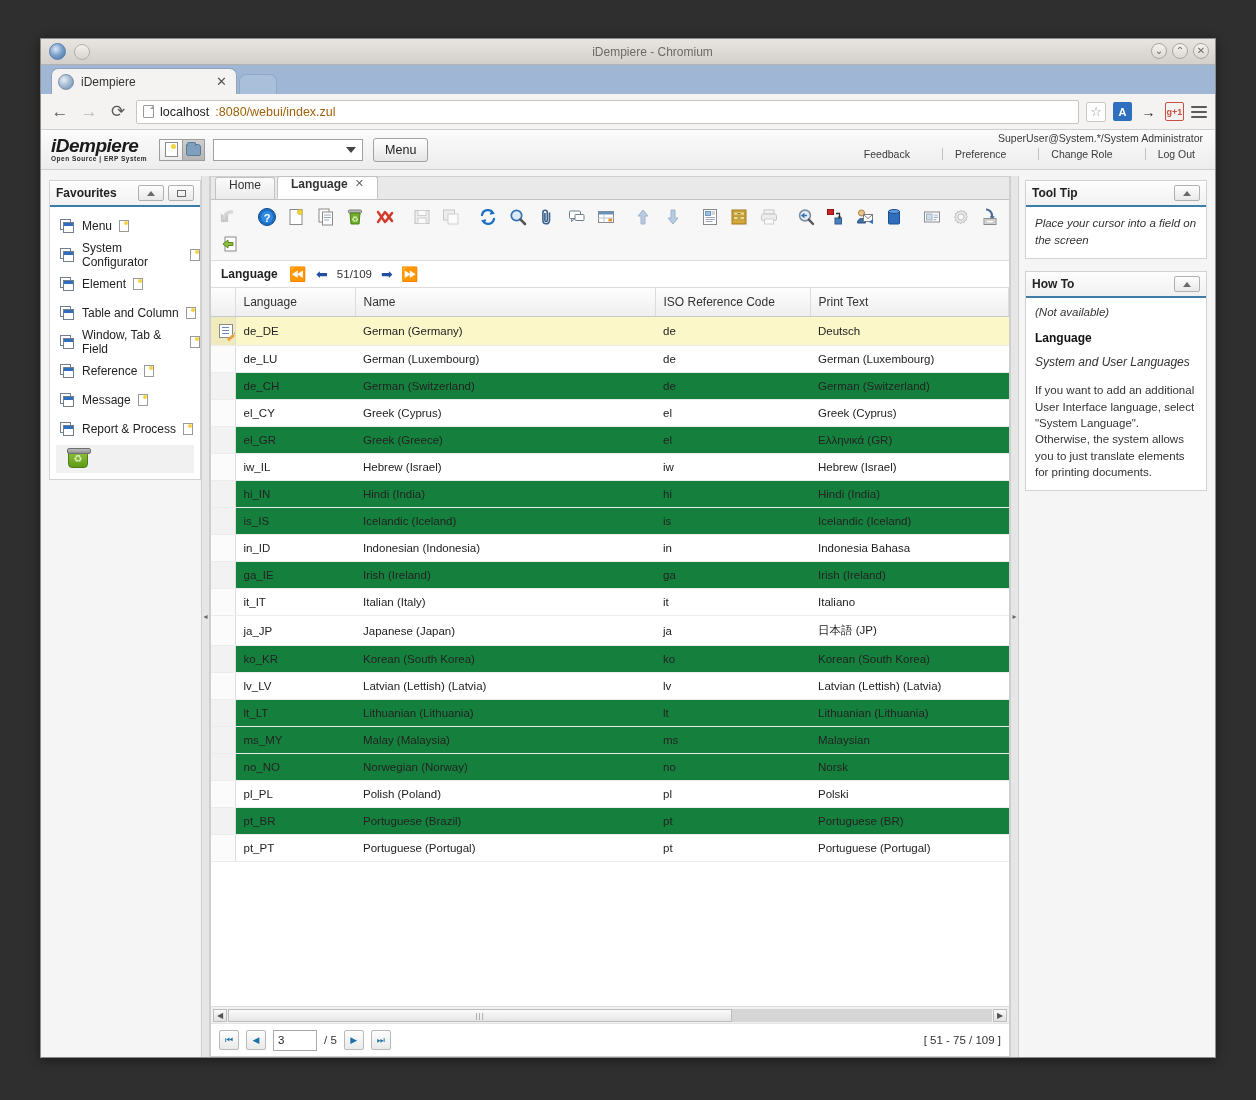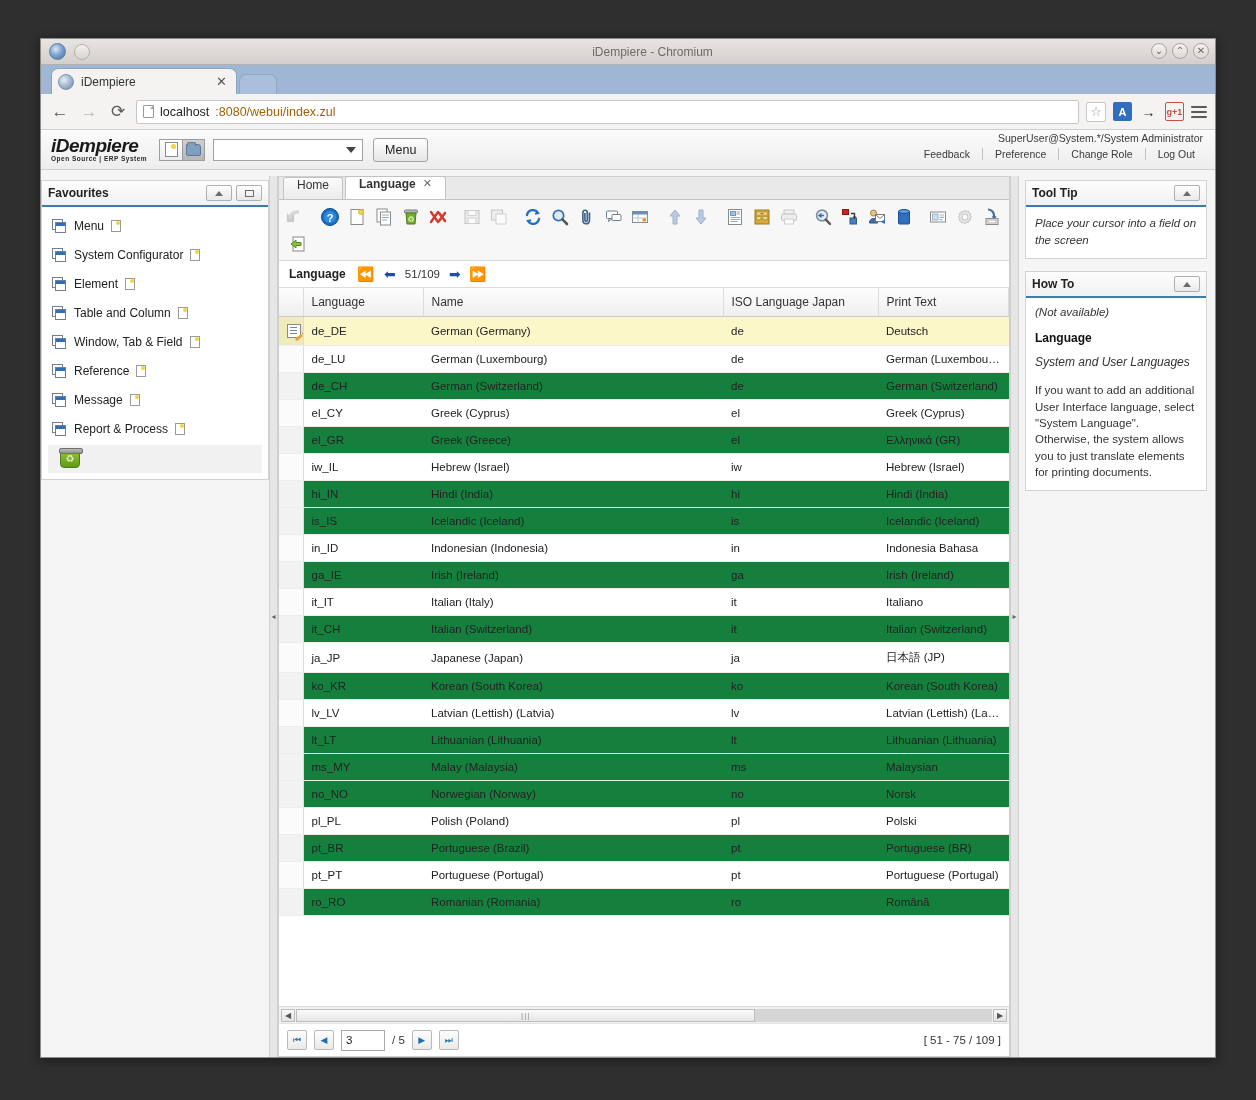--- a/index.html
+++ b/index.html
@@ -139,28 +139,28 @@
   }
   .caret-down { width:0;height:0;border-left:5px solid transparent;border-right:5px solid transparent;border-top:6px solid #444; }
   .menu-btn {
     margin-left: 10px; height: 24px; padding: 0 11px;
     background: linear-gradient(#fdfdfd,#e6e6e6);
     border: 1px solid #a2a2a2; border-radius: 3px;
     font-size: 12.5px; color: #222; display:flex;align-items:center;
   }
   .hdr-right { position:absolute; right: 8px; top: 2px; text-align: right; }
   .hdr-user { font-size: 10.5px; color: #3a3a3a; padding-right: 4px; }
-  .hdr-links { margin-top: 4px; display:flex; font-size: 10.5px; }
+  .hdr-links { margin-top: 4px; display:flex; font-size: 10.5px; gap: 20px; }
   .hdr-links a { color: #3a3a3a; text-decoration: none; padding: 0 12px; border-left: 1px solid #c2c2c2; }
   .hdr-links a:first-child { border-left: none; }
 
   .app-body { flex: 1; display: flex; min-height:0; background:#f5f5f5; padding: 6px 0 0 0; }
 
   
-  .left-col { width: 228px; flex: 0 0 auto; padding: 4px 0 0 0; }
+  .left-col { width: 160px; flex: 0 0 auto; padding: 4px 0 0 8px; }
   .panel { background:#fff; border:1px solid #d2d2d2; margin-bottom: 14px; }
   .panel-head {
     height: 26px; display:flex; align-items:center; padding: 0 6px;
     background: linear-gradient(#fdfdfd,#f1f1f1);
     border-bottom: 2px solid #3d7ca8;
   }
   .panel-title { flex:1; font-size: 12px; font-weight: bold; color:#222; }
   .panel-btn {
     width: 26px; height: 16px; margin-left: 4px;
     background: linear-gradient(#fdfdfd,#e9e9e9);
@@ -678,21 +678,21 @@
                   <col style="width:120px">
                   <col style="width:300px">
                   <col style="width:155px">
                   <col>
               </colgroup>
               <thead>
                 <tr>
                   <th class="gutter"></th>
                   <th>Language</th>
                   <th>Name</th>
-                  <th>ISO Language Japan</th>
+                  <th>ISO Reference Code</th>
                   <th>Print Text</th>
                 </tr>
               </thead>
               <tbody id="grid-body">
                   <tr class="sel">
                     <td class="gutter"><span class="edit-ic"></span></td>
                     <td>de_DE</td>
                     <td>German (Germany)</td>
                     <td>de</td>
                     <td>Deutsch</td>
@@ -760,27 +760,20 @@
                     <td>ga</td>
                     <td>Irish (Ireland)</td>
                   </tr>
                   <tr class="">
                     <td class="gutter"></td>
                     <td>it_IT</td>
                     <td>Italian (Italy)</td>
                     <td>it</td>
                     <td>Italiano</td>
                   </tr>
-                  <tr class="alt">
-                    <td class="gutter"></td>
-                    <td>it_CH</td>
-                    <td>Italian (Switzerland)</td>
-                    <td>it</td>
-                    <td>Italian (Switzerland)</td>
-                  </tr>
                   <tr class="">
                     <td class="gutter"></td>
                     <td>ja_JP</td>
                     <td>Japanese (Japan)</td>
                     <td>ja</td>
                     <td>日本語 (JP)</td>
                   </tr>
                   <tr class="alt">
                     <td class="gutter"></td>
                     <td>ko_KR</td>
@@ -829,27 +822,20 @@
                     <td>Portuguese (Brazil)</td>
                     <td>pt</td>
                     <td>Portuguese (BR)</td>
                   </tr>
                   <tr class="">
                     <td class="gutter"></td>
                     <td>pt_PT</td>
                     <td>Portuguese (Portugal)</td>
                     <td>pt</td>
                     <td>Portuguese (Portugal)</td>
-                  </tr>
-                  <tr class="alt">
-                    <td class="gutter"></td>
-                    <td>ro_RO</td>
-                    <td>Romanian (Romania)</td>
-                    <td>ro</td>
-                    <td>Română</td>
                   </tr>
                 </tbody>
             </table>
           </div>
 
           <div class="hscroll">
             <div class="hs-arrow">◀</div>
             <div class="hs-track">
               <div class="hs-thumb">
                   <span>|||</span>

